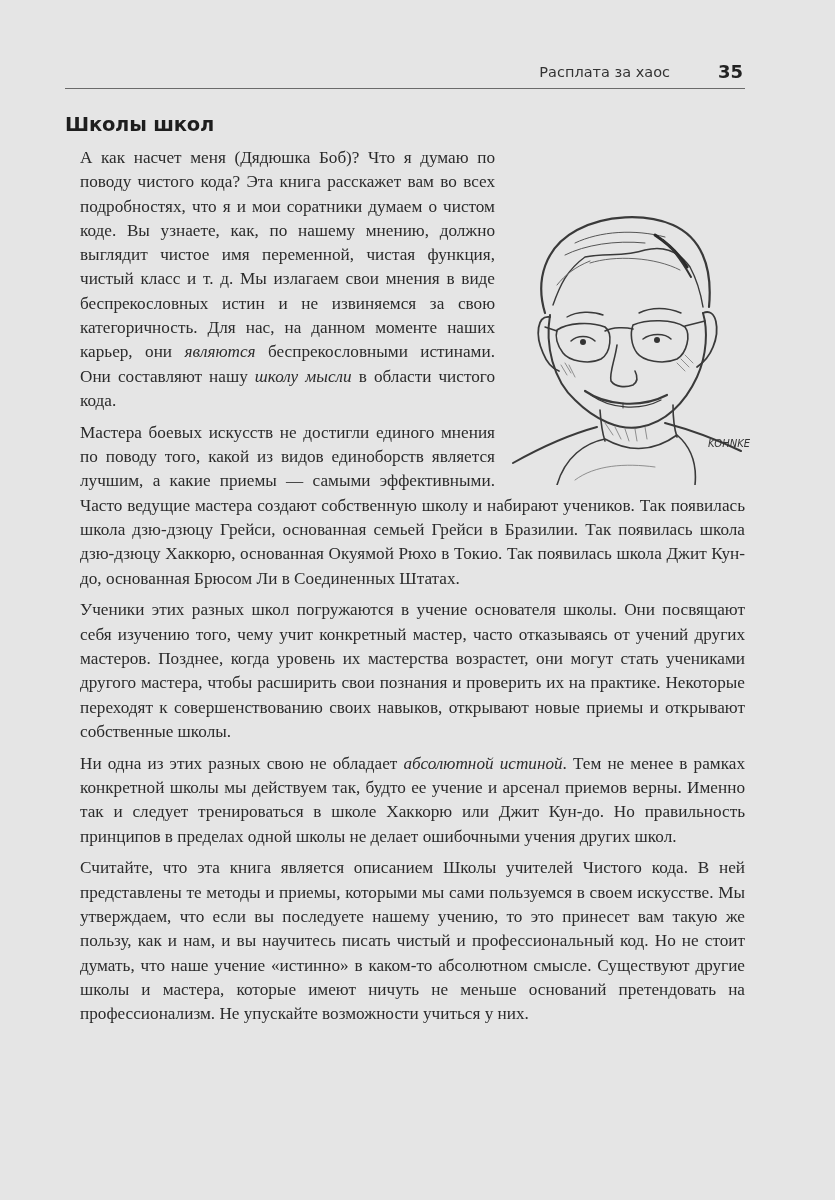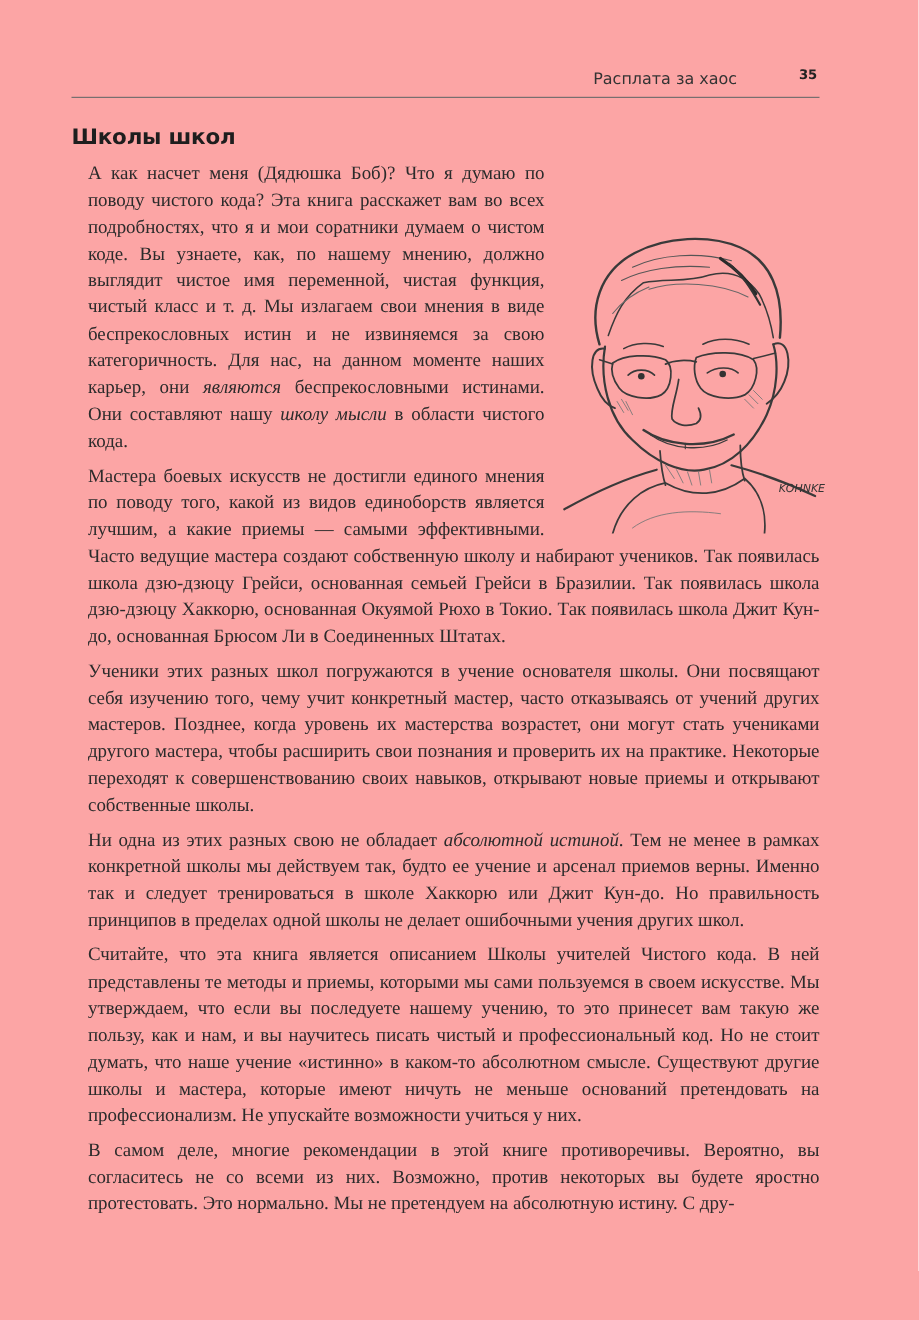--- a/index.html
+++ b/index.html
@@ -1,21 +1,21 @@
 <!DOCTYPE html>
 <html><head>
   <meta charset="utf-8">
   <style>
     html, body { margin: 0; padding: 0; background: #ffffff; }
     body { width: 835px; height: 1200px; position: relative; overflow: hidden; color: #2a2a2a; }
-    .page { position: absolute; left: 0; top: 0; width: 835px; height: 1200px; background: #fca5a5; }
+    .page { position: absolute; left: 0; top: 0; width: 835px; height: 1200px; background: #e5e5e5; }
 
     .running-header { position: absolute; left: 65px; top: 60px; width: 680px; height: 28px; border-bottom: 1.5px solid #6a6a6a; }
     .rh-title { position: absolute; right: 75px; top: 4px; font-family: "DejaVu Sans", sans-serif; font-size: 14.5px; color: #333; }
-    .rh-page { position: absolute; right: 2px; top: 1px; font-family: "DejaVu Sans", sans-serif; font-weight: bold; font-size: 12px; color: #222; text-align: right; }
+    .rh-page { position: absolute; right: 2px; top: 1px; font-family: "DejaVu Sans", sans-serif; font-weight: bold; font-size: 18px; color: #222; text-align: right; }
 
     .section-heading { position: absolute; left: 65px; top: 113px; margin: 0; font-family: "DejaVu Sans", sans-serif; font-weight: bold; font-size: 19.5px; color: #1e1e1e; letter-spacing: -0.2px; }
 
     .body-text { position: absolute; left: 80px; top: 146px; width: 665px; font-family: "Liberation Serif", "DejaVu Serif", serif; font-size: 17.2px; line-height: 24.3px; color: #2b2b2b; }
     .body-text p { margin: 0 0 7.5px 0; text-align: justify; hyphens: manual; }
     .body-text em { font-style: italic; }
 
     .portrait { float: right; width: 245px; height: 290px; margin: 49px -5px 4px 10px; shape-outside: inset(0 0 0 0); }
     .portrait svg { display: block; width: 245px; height: 290px; }
   </style>
@@ -90,16 +90,15 @@
     <p><span>А как насчет меня (Дядюшка Боб)? Что я думаю по поводу чистого кода? Эта книга расскажет вам во всех подробностях, что я и мои соратники думаем о чи­стом коде. Вы узнаете, как, по нашему мнению, должно выглядит чистое имя переменной, чистая функция, чистый класс и т. д. Мы излагаем свои мнения в виде беспрекословных истин и не из­виняемся за свою категоричность. Для нас, на данном моменте наших карьер, они </span><em>являются</em><span> бес­прекословными истинами. Они составляют нашу </span><em>школу мысли</em><span> в области чистого кода.</span></p>
 
     <p>Мастера боевых искусств не достигли единого мнения по поводу того, какой из видов едино­борств является лучшим, а какие приемы — самы­ми эффективными. Часто ведущие мастера созда­ют собственную школу и набирают учеников. Так появилась школа дзю-дзюцу Грейси, основанная семьей Грейси в Бразилии. Так появилась школа дзю-дзюцу Хаккорю, основанная Окуямой Рюхо в Токио. Так появилась школа Джит Кун-до, основанная Брюсом Ли в Соединенных Штатах.</p>
 
     <p>Ученики этих разных школ погружаются в учение основателя школы. Они по­свящают себя изучению того, чему учит конкретный мастер, часто отказываясь от учений других мастеров. Позднее, когда уровень их мастерства возрастет, они могут стать учениками другого мастера, чтобы расширить свои познания и прове­рить их на практике. Некоторые переходят к совершенствованию своих навыков, открывают новые приемы и открывают собственные школы.</p>
 
     <p><span>Ни одна из этих разных свою не обладает </span><em>абсолютной истиной</em><span>. Тем не менее в рамках конкретной школы мы действуем так, будто ее учение и арсенал приемов верны. Именно так и следует тренироваться в школе Хаккорю или Джит Кун-до. Но правильность принципов в пределах одной школы не делает ошибочными учения других школ.</span></p>
 
     <p>Считайте, что эта книга является описанием Школы учителей Чистого кода. В ней представлены те методы и приемы, которыми мы сами пользуемся в сво­ем искусстве. Мы утверждаем, что если вы последуете нашему учению, то это принесет вам такую же пользу, как и нам, и вы научитесь писать чистый и про­фессиональный код. Но не стоит думать, что наше учение «истинно» в каком-то абсолютном смысле. Существуют другие школы и мастера, которые имеют ничуть не меньше оснований претендовать на профессионализм. Не упускайте возмож­ности учиться у них.</p>
 
-    <p>В самом деле, многие рекомендации в этой книге противоречивы. Вероятно, вы согласитесь не со всеми из них. Возможно, против некоторых вы будете яростно протестовать. Это нормально. Мы не претендуем на абсолютную истину. С дру-</p>
   </div>
 
 </div>
 
 </body></html>

